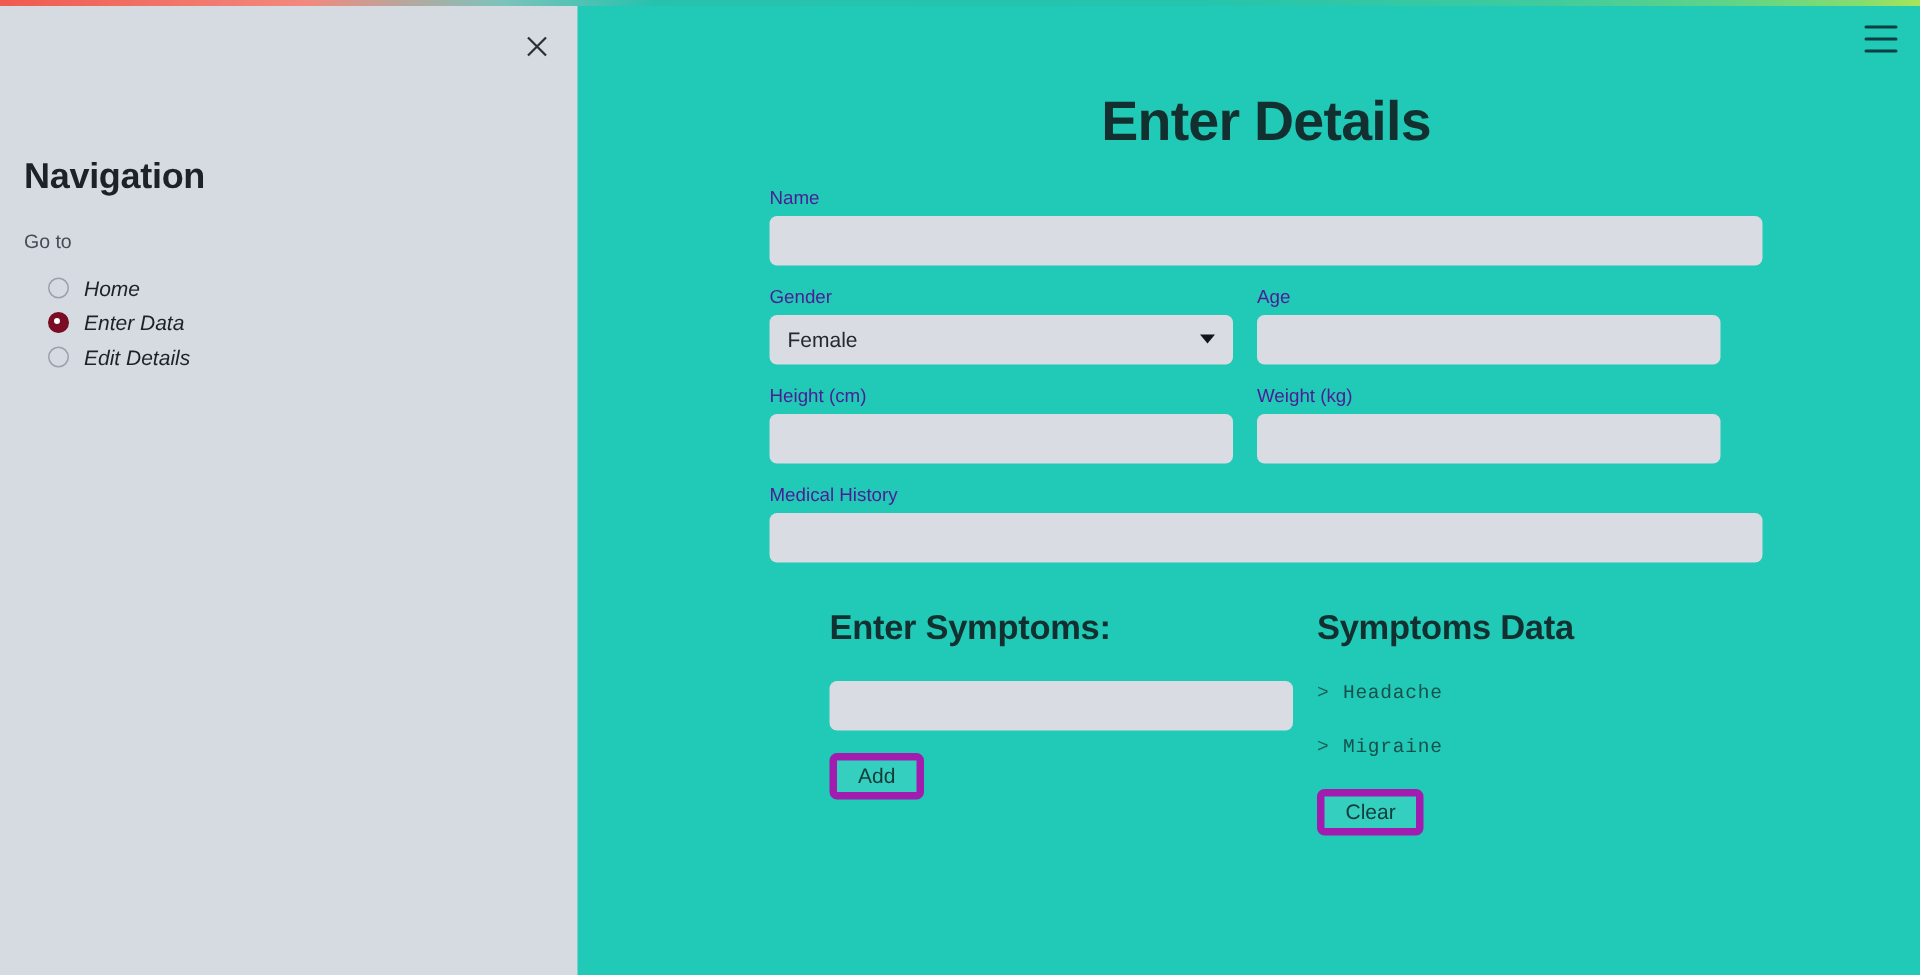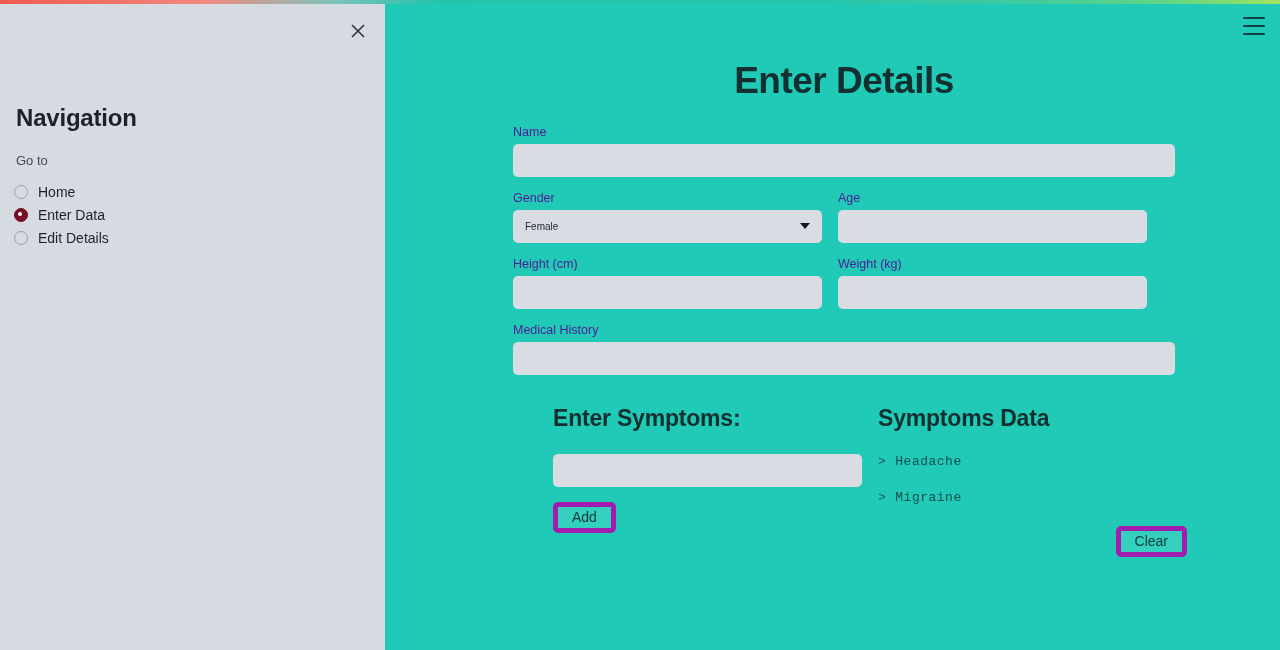--- a/index.html
+++ b/index.html
@@ -72,21 +72,22 @@
     position: absolute;
     top: 149px;
     left: 16px;
     font-size: 13px;
     color: #464b54;
   }
 
   #radio-group {
     position: absolute;
     top: 176px;
-    left: 14px;
+    left: 32px;
+    font-style: italic;
   }
 
   .radio-row {
     display: flex;
     align-items: center;
     height: 23px;
     cursor: pointer;
   }
 
   .radio-mark {
@@ -197,21 +198,21 @@
 
   .select-box {
     background: #d9dce3;
     border-radius: 5px;
     height: 33px;
     width: 100%;
     display: flex;
     align-items: center;
     justify-content: space-between;
     padding: 0 12px;
-    font-size: 10px;
+    font-size: 14px;
     color: #24282f;
     cursor: pointer;
   }
   .caret {
     width: 0; height: 0;
     border-left: 5px solid transparent;
     border-right: 5px solid transparent;
     border-top: 6px solid #12161c;
   }
 
@@ -261,21 +262,21 @@
 
   .symptom-item {
     font-family: "Liberation Mono", monospace;
     font-size: 13px;
     color: #16504d;
     margin-bottom: 21px;
     letter-spacing: 0.5px;
   }
   .symptom-item .chev { margin-right: 9px; color: #1b5f59; }
 
-  #clear-wrap { margin-top: 12px; text-align: right; }
+  #clear-wrap { margin-top: 12px; }
 </style>
 </head>
 <body>
 
 <div id="top-strip"></div>
 
 <div id="sidebar">
 
   <div id="sidebar-close">
     <svg width="14" height="14" viewBox="0 0 14 14" aria-hidden="true">

